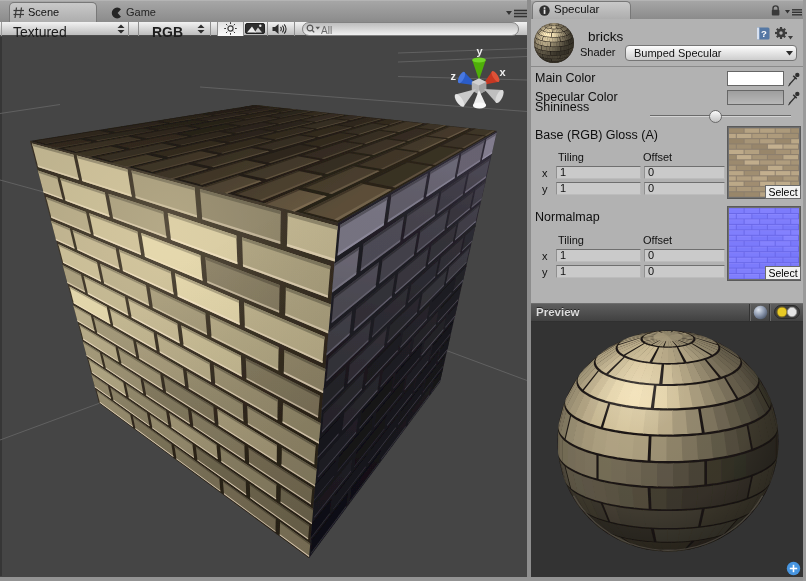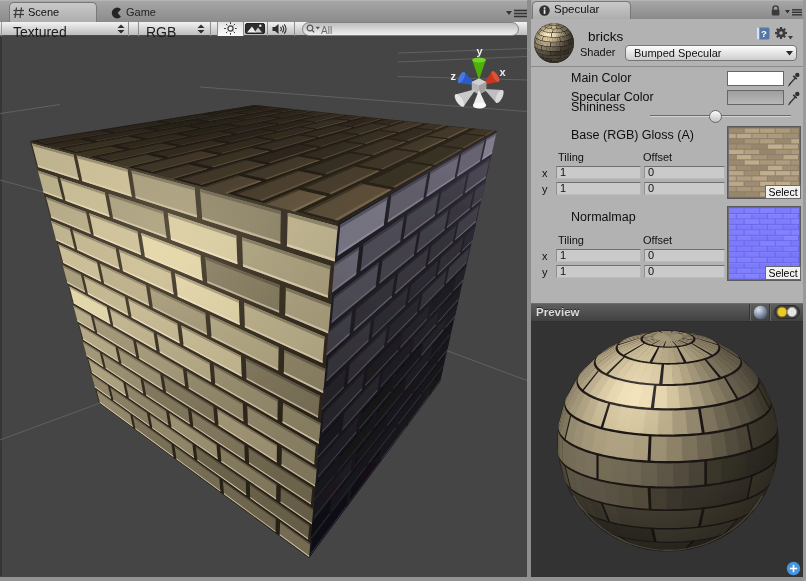--- a/index.html
+++ b/index.html
@@ -2,21 +2,21 @@
 <html><head><meta charset="utf-8"><style>
 *{margin:0;padding:0;box-sizing:border-box;}
 body{font-family:"Liberation Sans",sans-serif;width:806px;height:581px;overflow:hidden;background:#454545;}
 .abs{position:absolute;}
 #win{position:relative;width:806px;height:581px;}
 .tabstrip{background:linear-gradient(#a6a6a6,#8b8b8b);border-top:1px solid #b4b4b4;}
 .tab{background:linear-gradient(#c9c9c9,#adadad);border:1px solid #787878;border-bottom:none;border-radius:5px 5px 0 0;}
 .tl{font-size:11px;color:#111;}
 .toolcell{font-size:14px;color:#1c1c1c;}
 .fld{background:#cacaca;border-top:1px solid #6f6f6f;border-left:1px solid #909090;border-right:1px solid #b6b6b6;border-bottom:1px solid #bcbcbc;font-size:11px;color:#111;line-height:11px;}
-.lbl{font-size:12.5px;color:#0e0e0e;margin-left:36px;}
+.lbl{font-size:12.5px;color:#0e0e0e;}
 .slbl{font-size:11px;color:#111;}
 </style></head><body>
 <div id="win">
 
 <div class="abs tabstrip" style="left:0;top:0;width:531px;height:22px;"></div>
 
 <div class="abs tab" style="left:9px;top:2px;width:88px;height:20px;"></div>
 <svg class="abs" style="left:13px;top:7px;" width="12" height="12">
  <g stroke="#3a3a3a" stroke-width="1.2">
   <line x1="3.5" y1="0.5" x2="2" y2="11"></line>
@@ -43,21 +43,21 @@
 
 <div class="abs" style="left:0;top:22px;width:527px;height:14px;background:linear-gradient(#f2f2f2,#bdbdbd);border-bottom:1px solid #4e4e4e;"></div>
 <div class="abs" style="left:1px;top:22px;width:1px;height:14px;background:#9a9a9a;"></div>
 <div class="abs toolcell" style="left:13px;top:24px;">Textured</div>
 <svg class="abs" style="left:117px;top:24px;" width="8" height="10">
       <polygon points="4,0.5 7.5,4 0.5,4" fill="#2c2c2c"></polygon>
       <polygon points="4,9.5 7.5,6 0.5,6" fill="#2c2c2c"></polygon>
     </svg>
 <div class="abs" style="left:128px;top:22px;width:1px;height:14px;background:#8e8e8e;"></div>
 <div class="abs" style="left:138px;top:22px;width:1px;height:14px;background:#8e8e8e;"></div>
-<div class="abs toolcell" style="left:146px;top:24px;">RGB</div>
+<div class="abs toolcell" style="left:152px;top:24px;font-weight:bold;">RGB</div>
 <svg class="abs" style="left:197px;top:24px;" width="8" height="10">
       <polygon points="4,0.5 7.5,4 0.5,4" fill="#2c2c2c"></polygon>
       <polygon points="4,9.5 7.5,6 0.5,6" fill="#2c2c2c"></polygon>
     </svg>
 <div class="abs" style="left:210px;top:22px;width:1px;height:14px;background:#8e8e8e;"></div>
 <div class="abs" style="left:217px;top:22px;width:1px;height:14px;background:#8e8e8e;"></div>
 
 <div class="abs" style="left:218px;top:22px;width:25px;height:14px;background:linear-gradient(#e2e2e2,#fafafa);"></div>
 <svg class="abs" style="left:224px;top:22px;" width="13" height="13">
   <circle cx="6.5" cy="6.5" r="2.6" fill="none" stroke="#3a3a3a" stroke-width="1.2"></circle>

